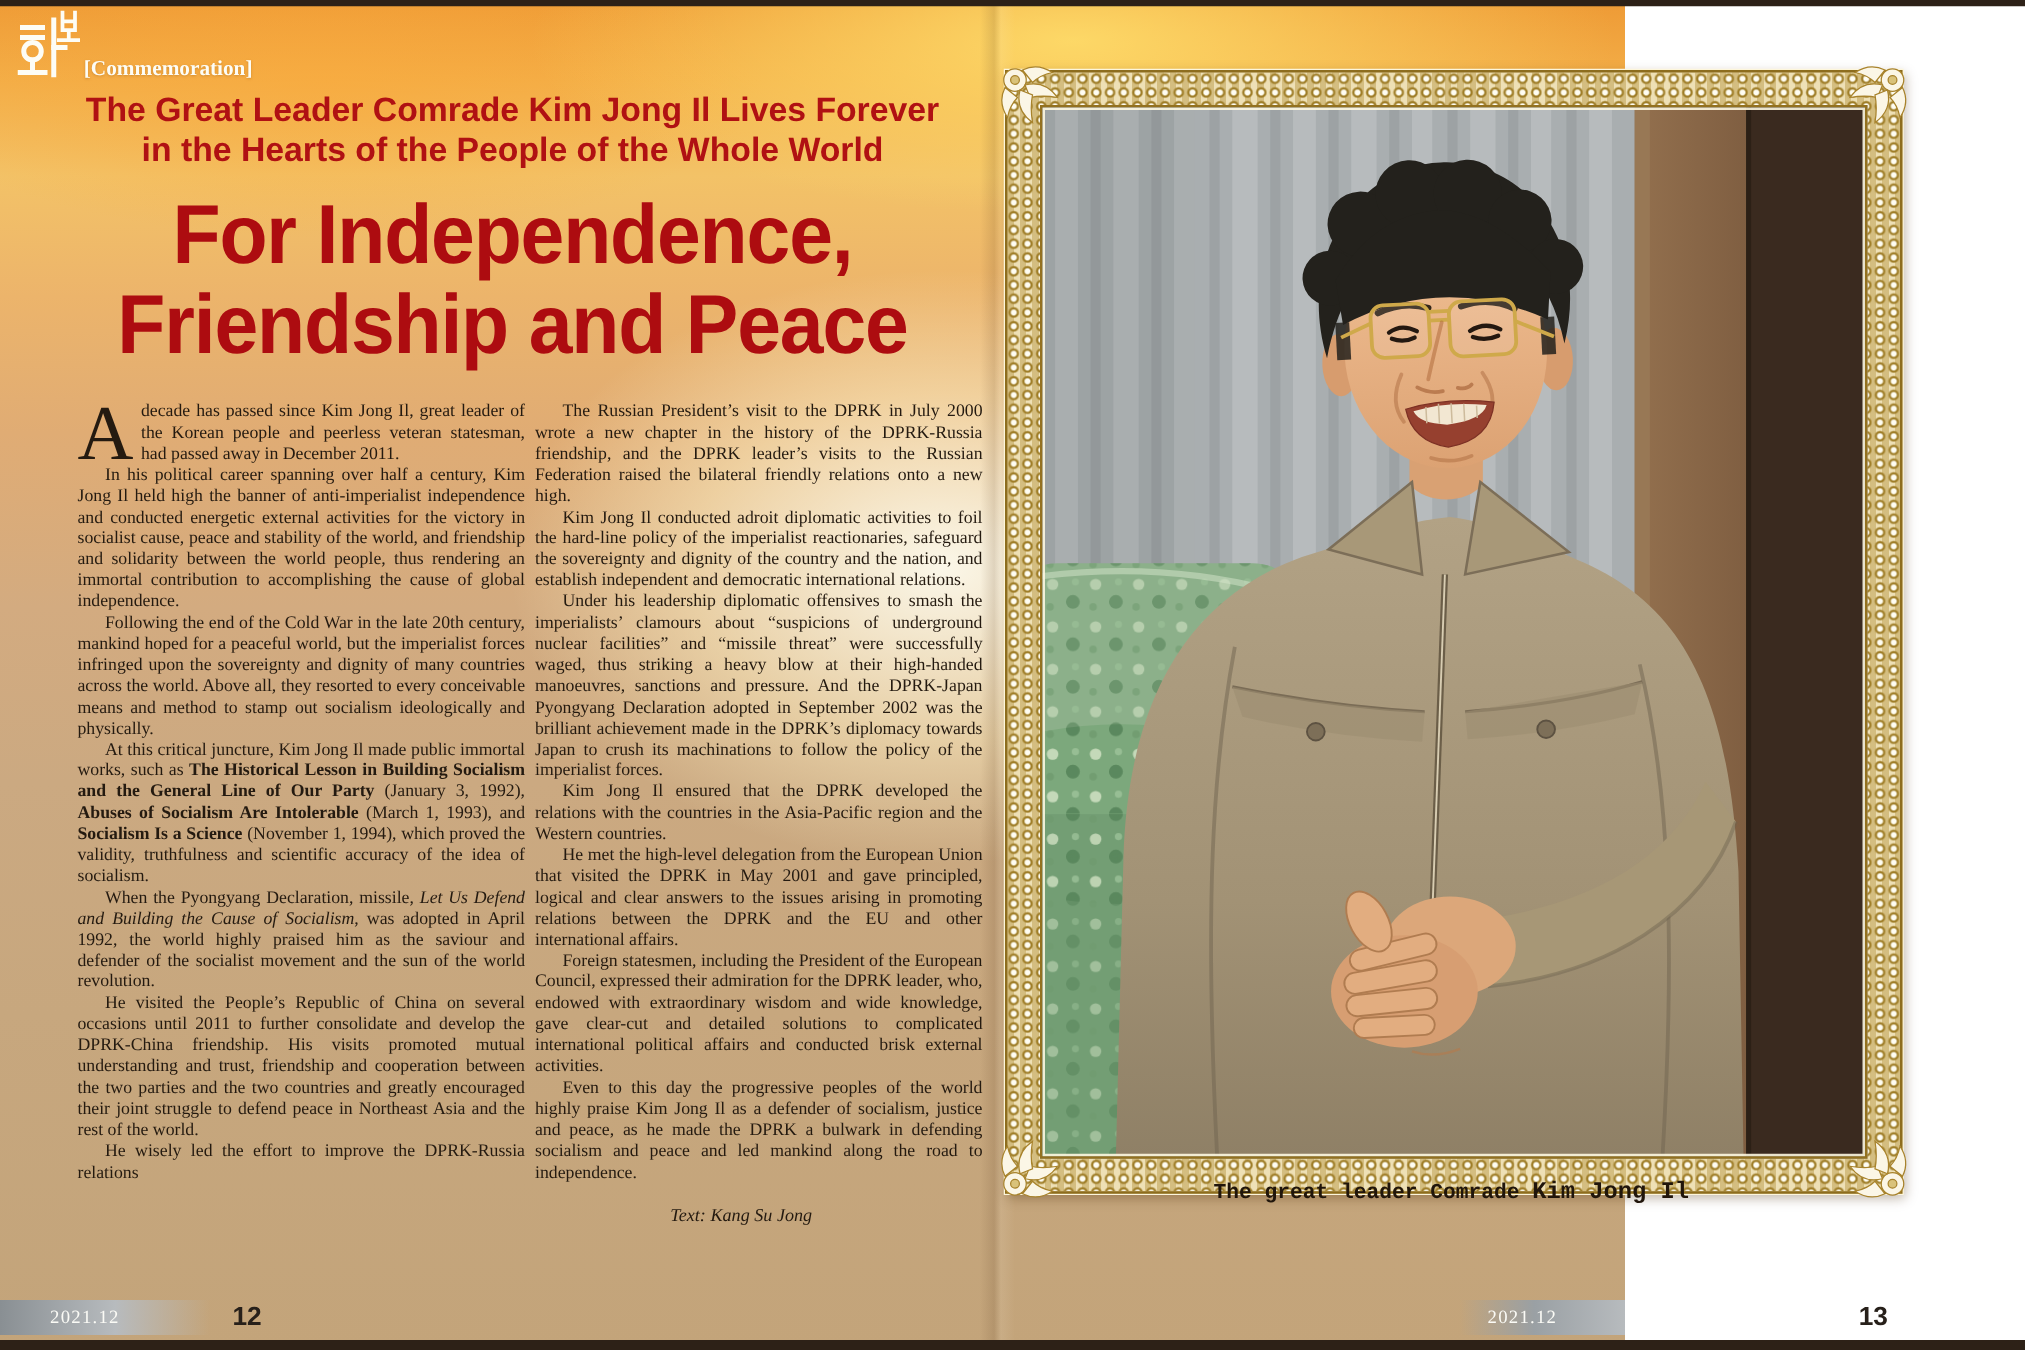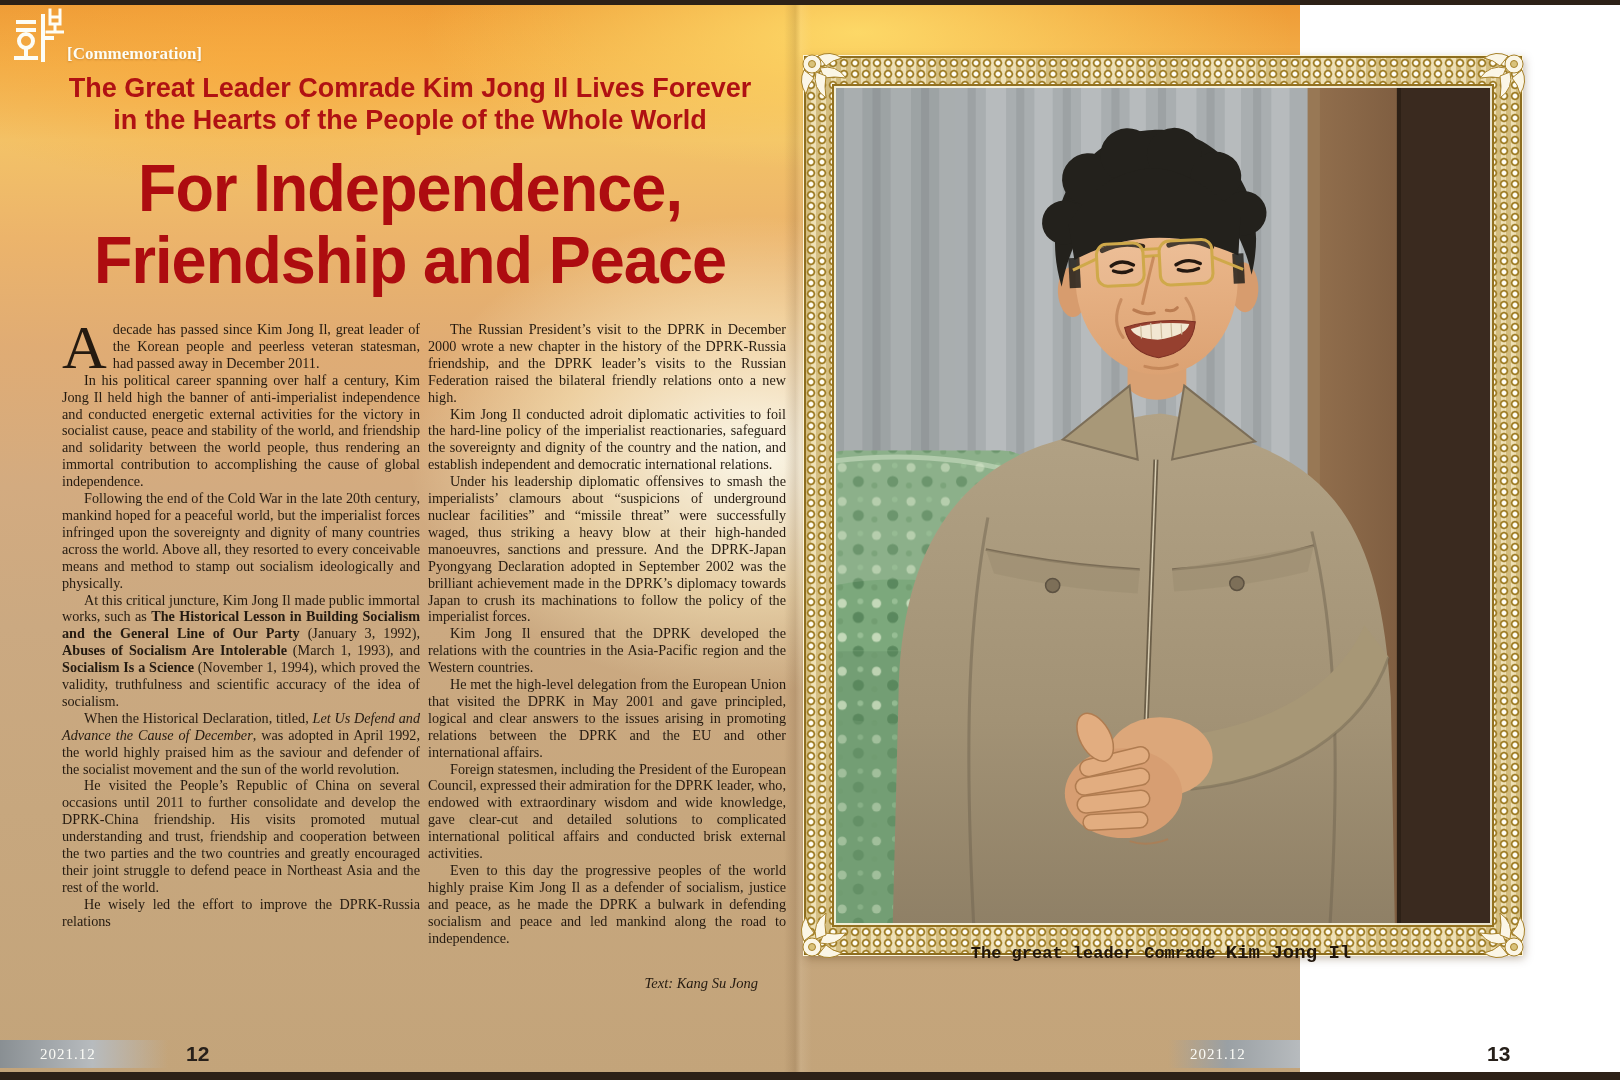--- a/index.html
+++ b/index.html
@@ -32,21 +32,21 @@
   
   .col{position:absolute;top:321px;width:358px;z-index:10;color:#241a10;
     font-size:14.2px;line-height:16.9px;text-align:justify;}
   .col p{margin:0;text-indent:22px;}
   .col p.first{text-indent:0;}
   .col .bi{font-weight:bold;}
   .col .i{font-style:italic;}
   .dropcap{float:left;font-size:62px;line-height:48px;padding:2px 6px 0 0;font-family:"Liberation Serif",serif;}
   #col0{left:62px;}
   #col1{left:428px;}
-  .credit{margin-top:28px;text-align:right;font-style:italic;padding-right:28px;font-size:14.5px;}
+  .credit{margin-top:18px;text-align:center;font-style:italic;padding-right:28px;font-size:14.5px;}
 
   
   .frame{position:absolute;left:804px;top:56px;width:714px;height:895px;z-index:10;
     background-color:#e8d6a2;
     background-image:
       radial-gradient(circle at 5px 5px,#fffdf2 1.8px,rgba(0,0,0,0) 3px),
       radial-gradient(circle at 5px 5px,#9d7b24 3.6px,rgba(0,0,0,0) 4.8px),
       repeating-linear-gradient(90deg,rgba(160,126,40,.28) 0 5px,rgba(255,250,232,.28) 5px 10px);
     background-size:11px 11px,11px 11px,auto;
     border:2px solid #8d6d1e;
@@ -114,26 +114,26 @@
   <div class="big-title">
     <div>For Independence,</div>
     <div>Friendship and Peace</div>
   </div>
 
   <div class="col" id="col0">
       <p class="first"><span class="dropcap">A</span><span>decade has passed since Kim Jong Il, great leader of the Korean people and peerless veteran statesman, had passed away in December 2011.</span></p>
       <p><span>In his political career spanning over half a century, Kim Jong Il held high the banner of anti-imperialist independence and conducted energetic external activities for the victory in socialist cause, peace and stability of the world, and friendship and solidarity between the world people, thus rendering an immortal contribution to accomplishing the cause of global independence.</span></p>
       <p><span>Following the end of the Cold War in the late 20th century, mankind hoped for a peaceful world, but the imperialist forces infringed upon the sovereignty and dignity of many countries across the world. Above all, they resorted to every conceivable means and method to stamp out socialism ideologically and physically.</span></p>
       <p><span>At this critical juncture, Kim Jong Il made public immortal works, such as </span><span class="bi">The Historical Lesson in Building Socialism and the General Line of Our Party</span><span> (January 3, 1992), </span><span class="bi">Abuses of Socialism Are Intolerable</span><span> (March 1, 1993), and </span><span class="bi">Socialism Is a Science</span><span> (November 1, 1994), which proved the validity, truthfulness and scientific accuracy of the idea of socialism.</span></p>
-      <p><span>When the Historical Declaration, titled, </span><span class="i">Let Us Defend and Advance the Cause of December</span><span>, was adopted in April 1992, the world highly praised him as the saviour and defender of the socialist movement and the sun of the world revolution.</span></p>
+      <p><span>When the Pyongyang Declaration, missile, </span><span class="i">Let Us Defend and Building the Cause of Socialism</span><span>, was adopted in April 1992, the world highly praised him as the saviour and defender of the socialist movement and the sun of the world revolution.</span></p>
       <p><span>He visited the People’s Republic of China on several occasions until 2011 to further consolidate and develop the DPRK-China friendship. His visits promoted mutual understanding and trust, friendship and cooperation between the two parties and the two countries and greatly encouraged their joint struggle to defend peace in Northeast Asia and the rest of the world.</span></p>
       <p><span>He wisely led the effort to improve the DPRK-Russia relations</span></p>
     </div>
   <div class="col" id="col1">
-      <p><span>The Russian President’s visit to the DPRK in December 2000 wrote a new chapter in the history of the DPRK-Russia friendship, and the DPRK leader’s visits to the Russian Federation raised the bilateral friendly relations onto a new high.</span></p>
+      <p><span>The Russian President’s visit to the DPRK in July 2000 wrote a new chapter in the history of the DPRK-Russia friendship, and the DPRK leader’s visits to the Russian Federation raised the bilateral friendly relations onto a new high.</span></p>
       <p><span>Kim Jong Il conducted adroit diplomatic activities to foil the hard-line policy of the imperialist reactionaries, safeguard the sovereignty and dignity of the country and the nation, and establish independent and democratic international relations.</span></p>
       <p><span>Under his leadership diplomatic offensives to smash the imperialists’ clamours about “suspicions of underground nuclear facilities” and “missile threat” were successfully waged, thus striking a heavy blow at their high-handed manoeuvres, sanctions and pressure. And the DPRK-Japan Pyongyang Declaration adopted in September 2002 was the brilliant achievement made in the DPRK’s diplomacy towards Japan to crush its machinations to follow the policy of the imperialist forces.</span></p>
       <p><span>Kim Jong Il ensured that the DPRK developed the relations with the countries in the Asia-Pacific region and the Western countries.</span></p>
       <p><span>He met the high-level delegation from the European Union that visited the DPRK in May 2001 and gave principled, logical and clear answers to the issues arising in promoting relations between the DPRK and the EU and other international affairs.</span></p>
       <p><span>Foreign statesmen, including the President of the European Council, expressed their admiration for the DPRK leader, who, endowed with extraordinary wisdom and wide knowledge, gave clear-cut and detailed solutions to complicated international political affairs and conducted brisk external activities.</span></p>
       <p><span>Even to this day the progressive peoples of the world highly praise Kim Jong Il as a defender of socialism, justice and peace, as he made the DPRK a bulwark in defending socialism and peace and led mankind along the road to independence.</span></p>
       <div class="credit">Text: Kang Su Jong</div>
     </div>
 
   <div class="frame">

